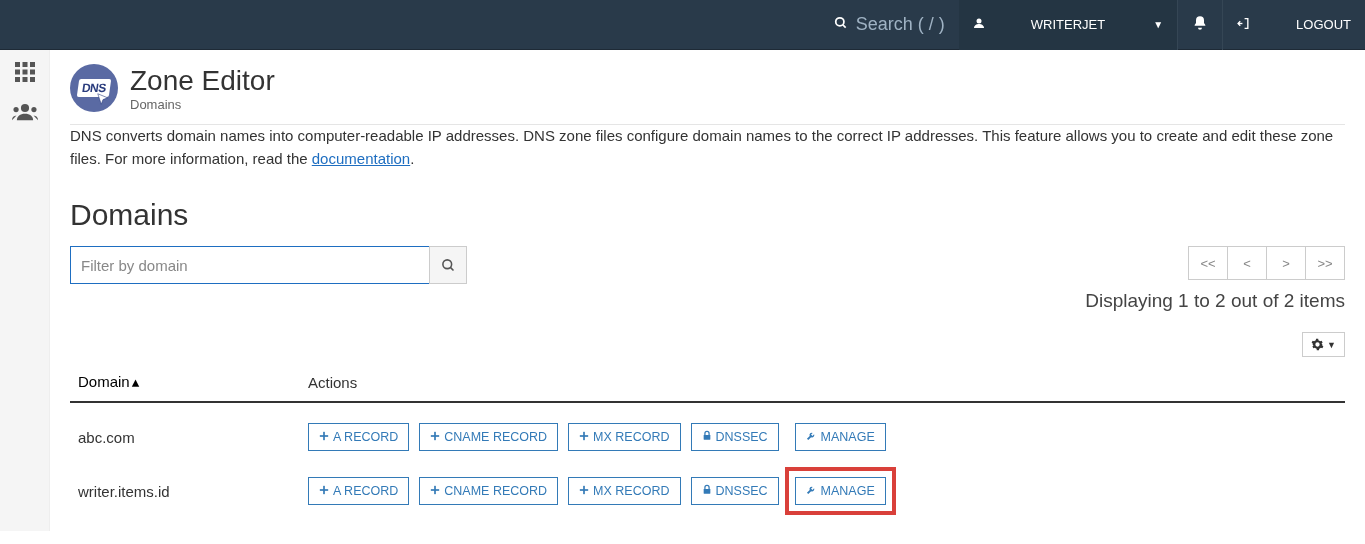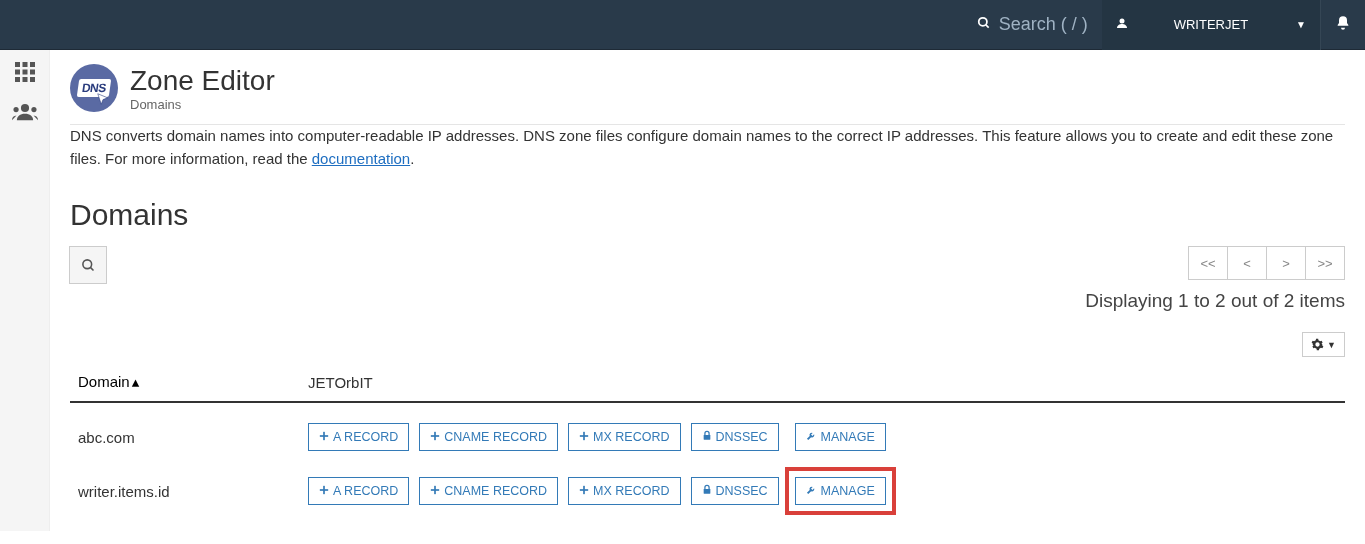--- a/index.html
+++ b/index.html
@@ -83,20 +83,30 @@
     </span>
     <span>WRITERJET</span>
     <span class="caret">▼</span>
   </div>
   <div class="top-item">
     <span>
       <svg width="16" height="16" viewBox="0 0 24 24" fill="#fff">
           <path d="M12 2a6 6 0 0 0-6 6v4l-2 3v1h16v-1l-2-3V8a6 6 0 0 0-6-6zm0 20a3 3 0 0 0 3-3H9a3 3 0 0 0 3 3z"></path>
         </svg>
     </span>
+  </div>
+  <div class="top-item">
+    <span class="ticon">
+      <svg width="13" height="13" viewBox="0 0 24 24" fill="none" stroke="#fff" stroke-width="2.5">
+          <path d="M14 3h6v18h-6"></path>
+          <path d="M10 12H2"></path>
+          <path d="M6 8l-4 4 4 4"></path>
+        </svg>
+    </span>
+    <span>LOGOUT</span>
   </div>
 </div>
 
 <div class="layout">
   <div class="sidebar">
     <div class="sicon-box">
       <svg width="24" height="24" viewBox="0 0 24 24" fill="#555">
         <rect x="2" y="2" width="5" height="5"></rect>
           <rect x="9.5" y="2" width="5" height="5"></rect>
           <rect x="17" y="2" width="5" height="5"></rect>
@@ -134,20 +144,21 @@
       </div>
     </div>
 
     <p class="intro">
       <span>DNS converts domain names into computer-readable IP addresses. DNS zone files configure domain names to the correct IP addresses. This feature allows you to create and edit these zone files. For more information, read the </span><a href="#">documentation</a><span>.</span>
     </p>
 
     <h2 class="domains-h">Domains</h2>
 
     <div class="filter-row">
+      <input class="filter-input" type="text" placeholder="Filter by domain" style="">
       <button class="filter-btn">
         <svg width="15" height="15" viewBox="0 0 24 24" fill="none" stroke="#555" stroke-width="2.5">
             <circle cx="10" cy="10" r="7"></circle>
             <line x1="20" y1="20" x2="15" y2="15"></line>
           </svg>
       </button>
     </div>
 
     <div class="pager-wrap">
       <div class="pager">
@@ -171,21 +182,21 @@
     <table class="tbl">
       <colgroup>
           <col class="domain-col-w">
           <col>
         </colgroup>
       <thead>
         <tr>
           <th class="domain-col">
             <span>Domain</span><span class="arrow">▴</span>
           </th>
-          <th>JETOrbIT</th>
+          <th>Actions</th>
         </tr>
       </thead>
       <tbody id="table-body">
           <tr>
             <td class="domain-cell">abc.com</td>
             <td><button class="action-btn">
                 <span class="aicon"><svg width="10" height="10" viewBox="0 0 24 24" fill="#337ab7">
                     <rect x="10" y="2" width="4" height="20"></rect>
                     <rect x="2" y="10" width="20" height="4"></rect>
                   </svg></span>

